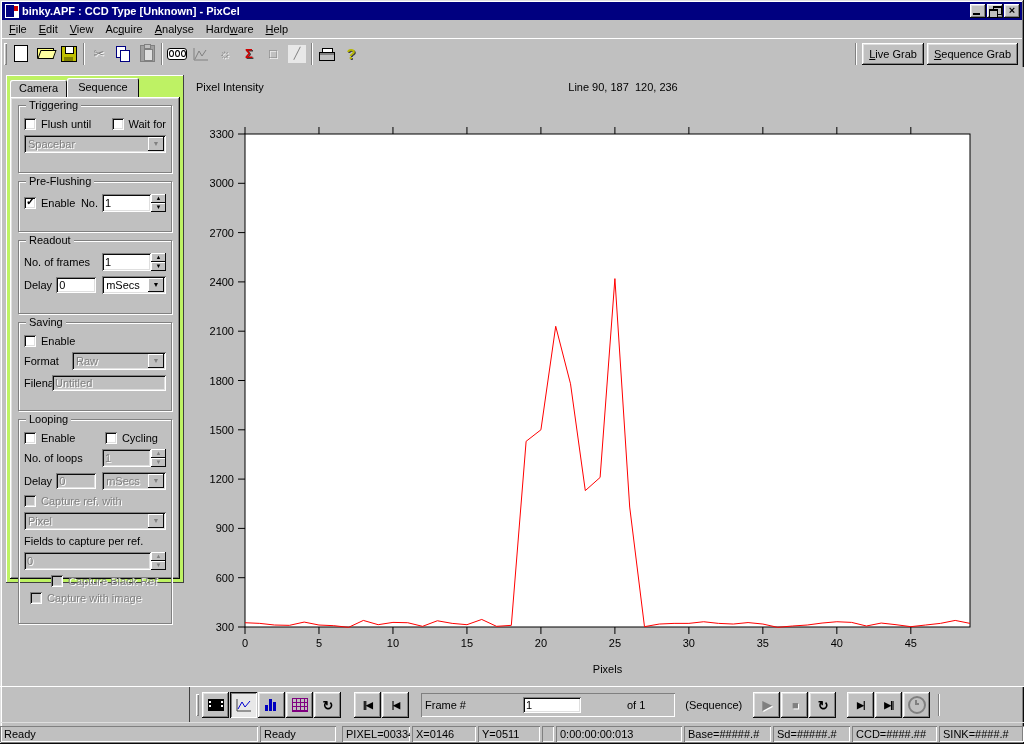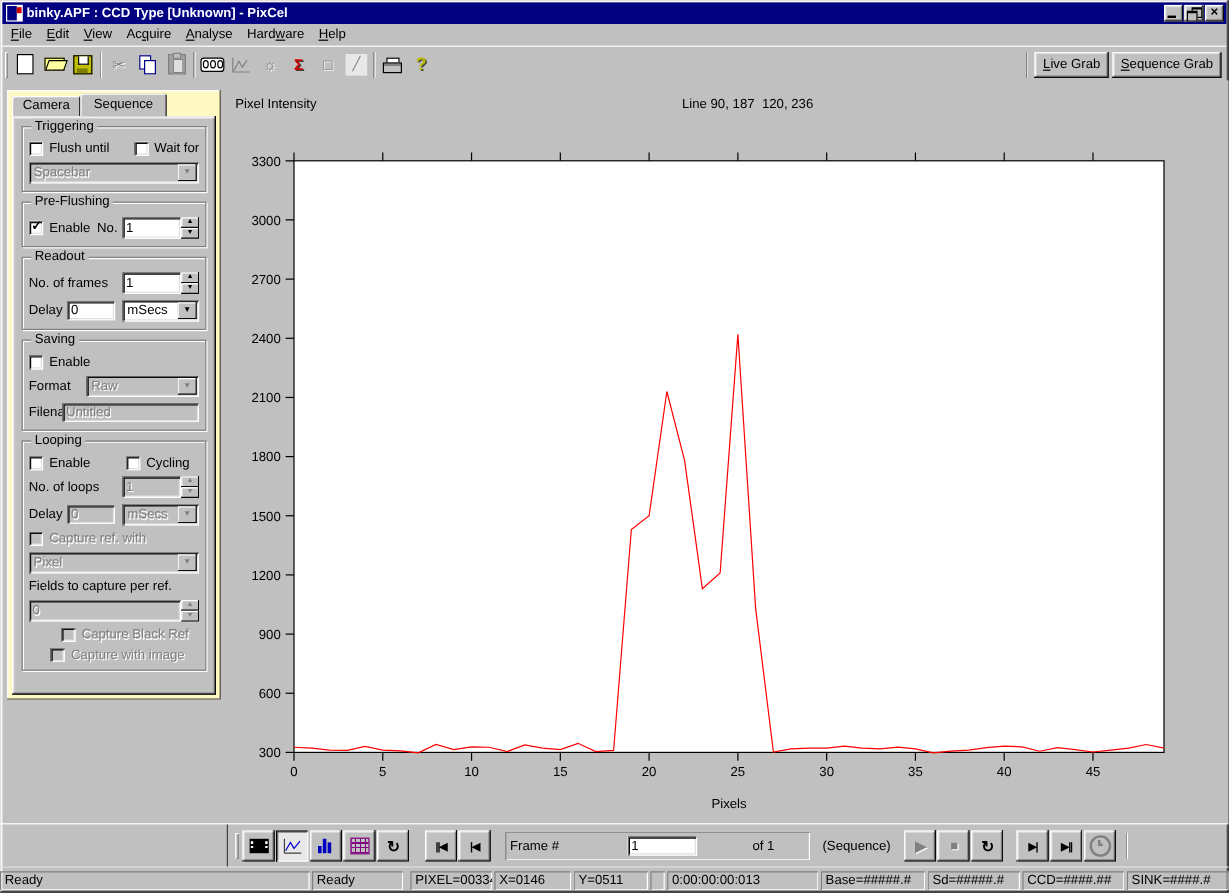--- a/index.html
+++ b/index.html
@@ -46,32 +46,32 @@
   .i-paste:before{content:"";position:absolute;left:3px;top:-2px;width:5px;height:3px;background:#c0c0c0;border:1px solid #808080;}
   .i-paste:after{content:"";position:absolute;left:3px;top:3px;width:7px;height:10px;background:#dfdfdf;border:1px solid #808080;}
   .i-ccd{width:18px;height:10px;background:#fff;border:1px solid #000;border-radius:3px;display:flex;align-items:center;justify-content:center;gap:1px;}
   .i-ccd i{width:3px;height:5px;border:1px solid #000;border-radius:50%;}
   .i-print{width:16px;height:12px;position:relative;}
   .i-print:before{content:"";position:absolute;left:3px;top:0;width:9px;height:5px;background:#fff;border:1px solid #000;}
   .i-print:after{content:"";position:absolute;left:0;top:4px;width:14px;height:7px;background:#c0c0c0;border:1px solid #000;box-shadow:inset 0 2px 0 #808080;}
   .i-line{width:18px;height:18px;background:#e8e8e8;display:flex;align-items:center;justify-content:center;color:#808080;}
   
   #dock{position:absolute;left:0;top:67px;width:190px;height:619px;}
-  #dockpanel{position:absolute;left:6px;top:8px;width:178px;height:508px;background:#fef9c3;
+  #dockpanel{position:absolute;left:6px;top:8px;width:178px;height:508px;background:#bef264;
     box-shadow:inset -1px -1px 0 #404040,inset 1px 1px 0 #fff;}
   #tabs{position:absolute;left:4px;top:4px;height:18px;display:flex;align-items:flex-end;}
   .tab{padding:2px 9px 3px;background:#c0c0c0;box-shadow:inset 1px 1px 0 #fff,inset -1px 0 0 #0a0a0a;border-top-left-radius:2px;border-top-right-radius:2px;}
   .tab.inactive{height:12px;margin-bottom:0;}
   .tab.active{position:relative;z-index:2;padding:3px 11px 4px;}
   #tabbody{position:absolute;left:4px;top:22px;right:4px;bottom:4px;background:#c0c0c0;padding:8px 6px 0;
     box-shadow:inset -1px -1px 0 #0a0a0a,inset 1px 1px 0 #fff,inset -2px -2px 0 #808080,inset 2px 2px 0 #dfdfdf;}
   .group{position:relative;border:1px solid #808080;box-shadow:1px 1px 0 #fff,inset 1px 1px 0 #fff;margin:0 2px 8px;padding:12px 5px 6px;}
   .group .legend{position:absolute;top:-7px;left:7px;background:#c0c0c0;padding:0 3px;}
   .row{display:flex;align-items:center;margin-bottom:5px;}
-  .row:last-child{margin-bottom:0;justify-content:center;}
+  .row:last-child{margin-bottom:13px;}
   .cb{width:12px;height:12px;background:#fff;flex:none;margin-right:5px;position:relative;
     box-shadow:inset 1px 1px 0 #808080,inset -1px -1px 0 #fff,inset 2px 2px 0 #0a0a0a,inset -2px -2px 0 #dfdfdf;}
   .cb.checked:after{content:"✓";position:absolute;left:2px;top:-2px;font-weight:bold;font-size:11px;}
   .cb.off{background:#c0c0c0;}
   .edit{background:#fff;height:16px;line-height:16px;padding:0 3px;
     box-shadow:inset 1px 1px 0 #808080,inset -1px -1px 0 #fff,inset 2px 2px 0 #0a0a0a,inset -2px -2px 0 #dfdfdf;}
   .edit.dis{background:#c0c0c0;}
   .spin{display:flex;height:18px;}
   .spin .edit{flex:1;height:18px;line-height:18px;}
   .spinbtns{width:15px;flex:none;display:flex;flex-direction:column;}

